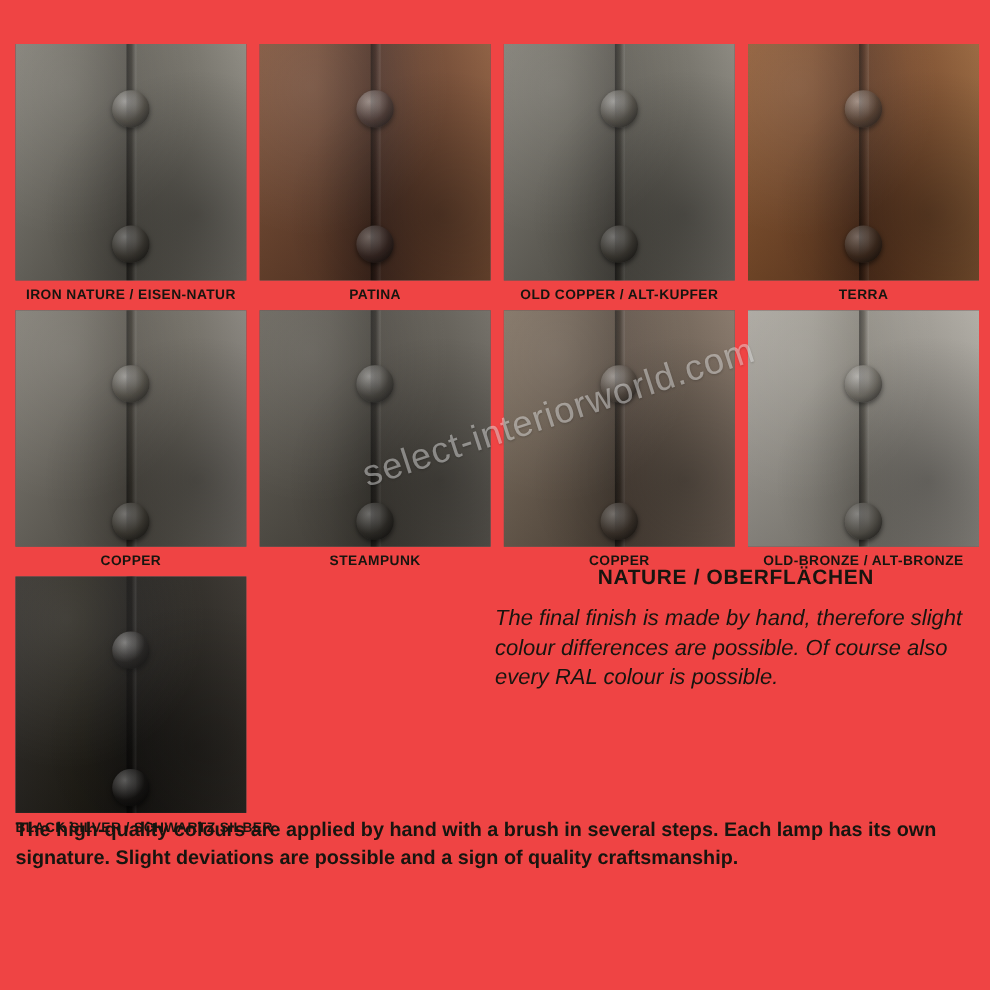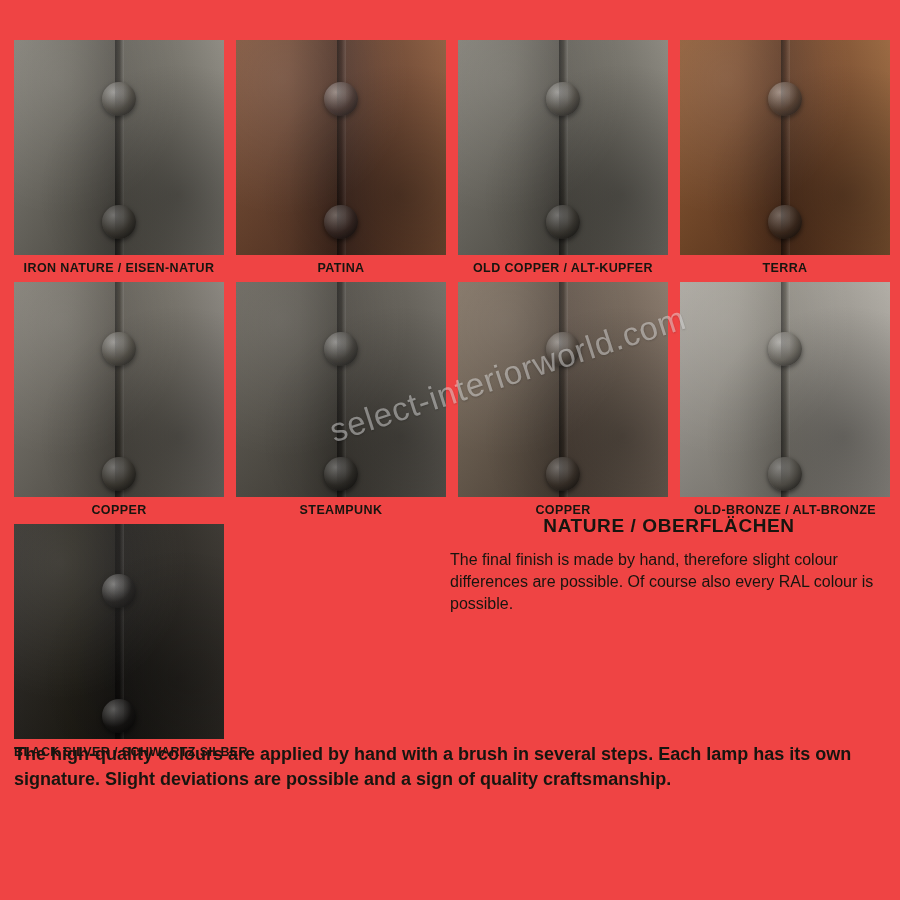--- a/index.html
+++ b/index.html
@@ -93,23 +93,24 @@
   .info h2 {
     margin: 0 0 12px 0;
     font-size: 19px;
     font-weight: bold;
     letter-spacing: 0.6px;
     text-align: center;
     color: #17150f;
   }
   .info p {
     margin: 0 0 14px 0;
-    font-size: 16px;
+    font-size: 20px;
     line-height: 1.36;
     color: #17150f;
+    font-style: italic;
   }
 
   
   .footer {
     position: absolute;
     left: 14px;
     right: 14px;
     top: 742px;
   }
   .footer p {

